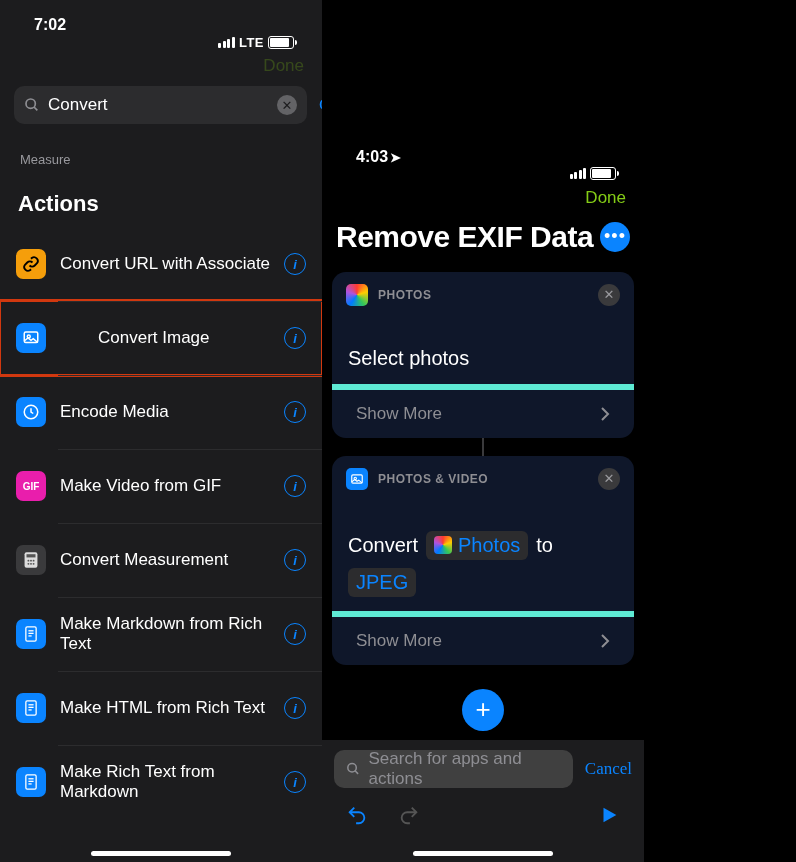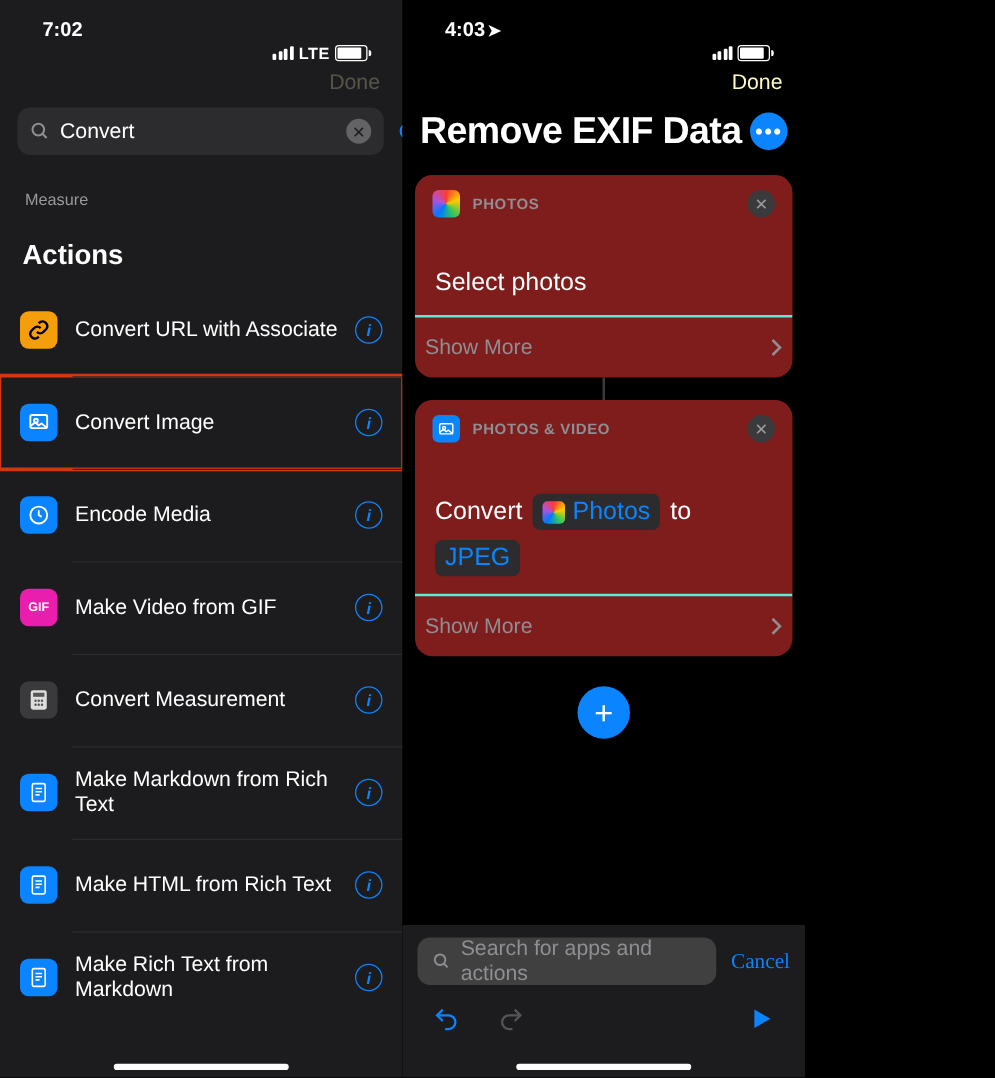--- a/index.html
+++ b/index.html
@@ -1,76 +1,76 @@
 <!DOCTYPE html>
 <html><head>
 <meta charset="utf-8">
 <style>
   * { margin: 0; padding: 0; box-sizing: border-box; font-family: -apple-system, BlinkMacSystemFont, "Segoe UI", Helvetica, Arial, sans-serif; }
   body { background: #000; color: #fff; width: 796px; height: 862px; display: flex; overflow: hidden; }
-  .screen { width: 322px; height: 862px; background: #000; position: relative; display: flex; flex-direction: column; }
+  .screen { width: 322px; height: 862px; background: #000; position: relative; display: flex; flex-direction: column; justify-content: center; }
   .status-bar { height: 50px; display: flex; align-items: center; justify-content: space-between; padding: 0 28px 0 34px; font-size: 16px; font-weight: 600; }
   .status-right { display: flex; align-items: center; gap: 4px; margin-top: 34px; }
   .signal { display: inline-flex; align-items: flex-end; gap: 1.5px; }
   .signal span { width: 3px; background: #fff; border-radius: 1px; }
   .signal span:nth-child(1){height:5px} .signal span:nth-child(2){height:7px}
   .signal span:nth-child(3){height:9px} .signal span:nth-child(4){height:11px}
   .lte { font-size: 13px; font-weight: 600; letter-spacing: 0.5px; }
   .battery { width: 26px; height: 13px; border: 1.5px solid #fff; border-radius: 3px; position: relative; }
   .battery::after { content:''; position:absolute; right:-4px; top:3px; width:2px; height:5px; background:#fff; border-radius:0 2px 2px 0; }
   .battery-fill { position:absolute; left:1px; top:1px; bottom:1px; width: 78%; background:#fff; border-radius:1px; }
   .loc-arrow { font-size: 13px; margin-left: 2px; }
 
-  .top-done-area { text-align: right; padding: 6px 18px 0 0; font-size: 17px; color: #fef9c3; height: 28px; }
+  .top-done-area { text-align: right; padding: 6px 18px 0 0; font-size: 17px; color: #84cc16; height: 28px; }
   .done-dim { opacity: 0.25; }
 
   
   .left { background: #1c1c1e; }
   .search-row { display: flex; align-items: center; gap: 12px; padding: 8px 14px 10px 14px; }
   .search-field { flex: 1; background: #2c2c2e; border-radius: 10px; height: 38px; display: flex; align-items: center; padding: 0 10px; gap: 8px; }
   .search-field input { flex:1; background: transparent; border: none; outline: none; color: #fff; font-size: 17px; }
   .mag { width: 16px; height: 16px; }
   .clear-x { width: 20px; height: 20px; border-radius: 50%; background: #636366; display:flex; align-items:center; justify-content:center; color:#1c1c1e; font-size: 13px; }
   .cancel-link { color: #0a84ff; font-size: 17px; font-family: Liberation Serif, serif; }
 
   .left-scroll { flex:1; overflow:hidden; }
   .sub-label { color: #98989d; font-size: 13px; padding: 18px 20px 24px; }
   .section-title { font-size: 22px; font-weight: 700; padding: 0 18px 10px; }
   .action-list { display:flex; flex-direction:column; }
   .action-item { display:flex; align-items:center; padding: 0 16px; height: 74px; position: relative; }
   .action-item + .action-item::before { content:''; position:absolute; top:0; left:58px; right:0; height:1px; background:#2c2c2e; }
   .action-icon { width: 30px; height: 30px; border-radius:7px; display:flex; align-items:center; justify-content:center; margin-right:14px; flex-shrink:0; }
   .action-label { flex:1; font-size:17px; font-weight:500; }
   .info-btn { width:22px; height:22px; border-radius:50%; border:1.5px solid #0a84ff; color:#0a84ff; display:flex; align-items:center; justify-content:center; font-size:13px; font-style:italic; font-weight:600; }
-  .highlighted { outline: 3px solid #d1380f; outline-offset:-1px; }
+  .highlighted { outline: 3px solid #d1380f; outline-offset:-1px;gap:38px; }
 
   .ic-orange { background:#f59e0b; color:#000; }
   .ic-blue { background:#0a84ff; color:#fff; }
   .ic-cyan { background:#0a84ff; color:#fff; }
   .ic-mag  { background:#e91eac; color:#fff; }
   .ic-gray { background:#3a3a3c; color:#fff; }
 
   .home-ind { position:absolute; bottom:6px; left:50%; transform:translateX(-50%); width:140px; height:5px; background:#fff; border-radius:3px; }
 
   
   .right { background:#000; }
   .r-header { display:flex; align-items:center; justify-content:space-between; padding: 10px 14px 18px 14px; }
   .r-title { font-size: 30px; font-weight: 800; letter-spacing:-0.5px; }
   .more-btn { width:30px; height:30px; border-radius:50%; background:#0a84ff; color:#fff; display:flex; align-items:center; justify-content:center; font-size:18px; letter-spacing:1px; }
-  .card { background:#7f1d1d; border-radius:14px; margin: 0 10px 0 10px; overflow:hidden; }
+  .card { background:#0f172a; border-radius:14px; margin: 0 10px 0 10px; overflow:hidden; }
   .card-head { display:flex; align-items:center; gap:10px; padding: 12px 14px 6px; position:relative; }
   .card-app-icon { width:22px; height:22px; border-radius:5px; display:flex; align-items:center; justify-content:center; font-size:13px; }
   .app-photos { background: conic-gradient(#ff3b30, #ffcc00, #34c759, #007aff, #af52de, #ff3b30); }
   .app-pv { background:#0a84ff; color:#fff; }
   .card-cat { color:#8e8e93; font-size:12px; font-weight:600; letter-spacing:0.5px; }
   .card-close { width:22px; height:22px; border-radius:50%; background:#3a3a3c; color:#9a9a9e; display:flex; align-items:center; justify-content:center; font-size:13px; margin-left:auto; }
   .card-body { padding: 4px 16px 14px; font-size:20px; font-weight:500; display:flex; align-items:center; gap:8px; flex-wrap:wrap;margin-top:31px; }
   .pill { background:#2c2c2e; border-radius:6px; padding: 3px 8px; display:inline-flex; align-items:center; gap:6px; color:#0a84ff; font-weight:500; }
   .pill-icon { width:18px; height:18px; border-radius:4px; }
-  .card-foot { border-top:2px solid #5eead4; display:flex; align-items:center; justify-content:space-between; padding: 14px 8px; color:#8e8e93; font-size:17px; }
+  .card-foot { border-top:6px solid #5eead4; display:flex; align-items:center; justify-content:space-between; padding: 14px 24px; color:#8e8e93; font-size:17px; }
   .chev { color:#8e8e93; }
   .connector { width:2px; height:18px; background:#3a3a3c; margin: 0 auto; }
   .add-circle { width:42px; height:42px; border-radius:50%; background:#0a84ff; display:flex; align-items:center; justify-content:center; color:#fff; font-size:26px; margin: 24px auto 0; }
 
   .r-bottom { position:absolute; bottom:0; left:0; right:0; background:#1c1c1e; padding: 10px 12px 36px; }
   .r-search-row { display:flex; align-items:center; gap:12px; }
   .r-search-field { flex:1; background:#404040; border-radius:10px; height:38px; display:flex; align-items:center; padding:0 12px; gap:8px; color:#8e8e93; font-size:17px; }
   .toolbar { display:flex; align-items:center; justify-content:space-between; padding: 16px 12px 0; }
   .tb-left { display:flex; gap:30px; }
   .tb-icon { color:#555; font-size:20px; }

